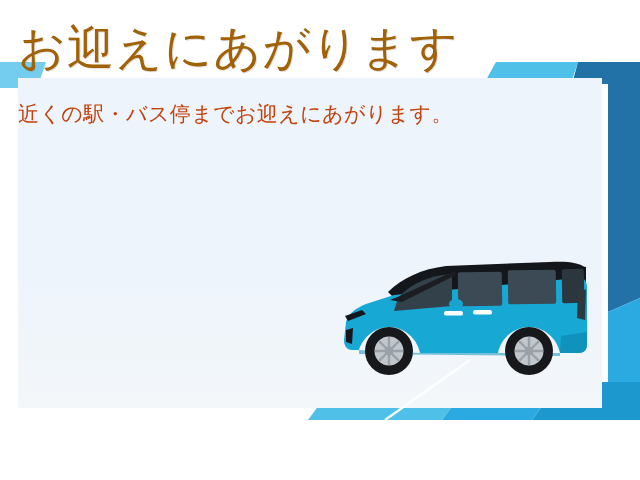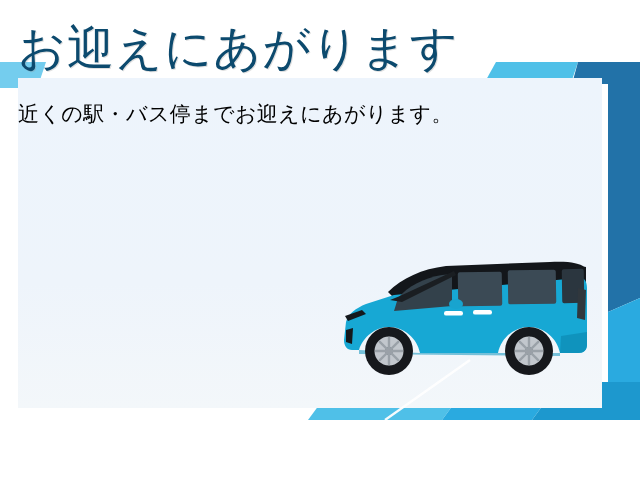--- a/index.html
+++ b/index.html
@@ -62,36 +62,36 @@
     top: 22px;
     z-index: 6;
   }
 
   .headline {
     margin: 0;
     font-size: 47px;
     line-height: 1.12;
     font-weight: 400;
     letter-spacing: 1px;
-    color: #0c4a6e;
+    color: #a16207;
     white-space: nowrap;
     text-shadow: 1px 1px 0 rgba(150,150,150,0.30);
   }
 
   .subline-wrap {
     margin-top: 22px;
   }
 
   .subline {
     margin: 0;
     font-size: 21px;
     line-height: 1.65;
     font-weight: 400;
     letter-spacing: 0.4px;
-    color: #000000;
+    color: #c2410c;
     white-space: nowrap;
   }
 
   
   .car {
     position: absolute;
     left: 328px;
     top: 248px;
     width: 290px;
     height: 140px;

